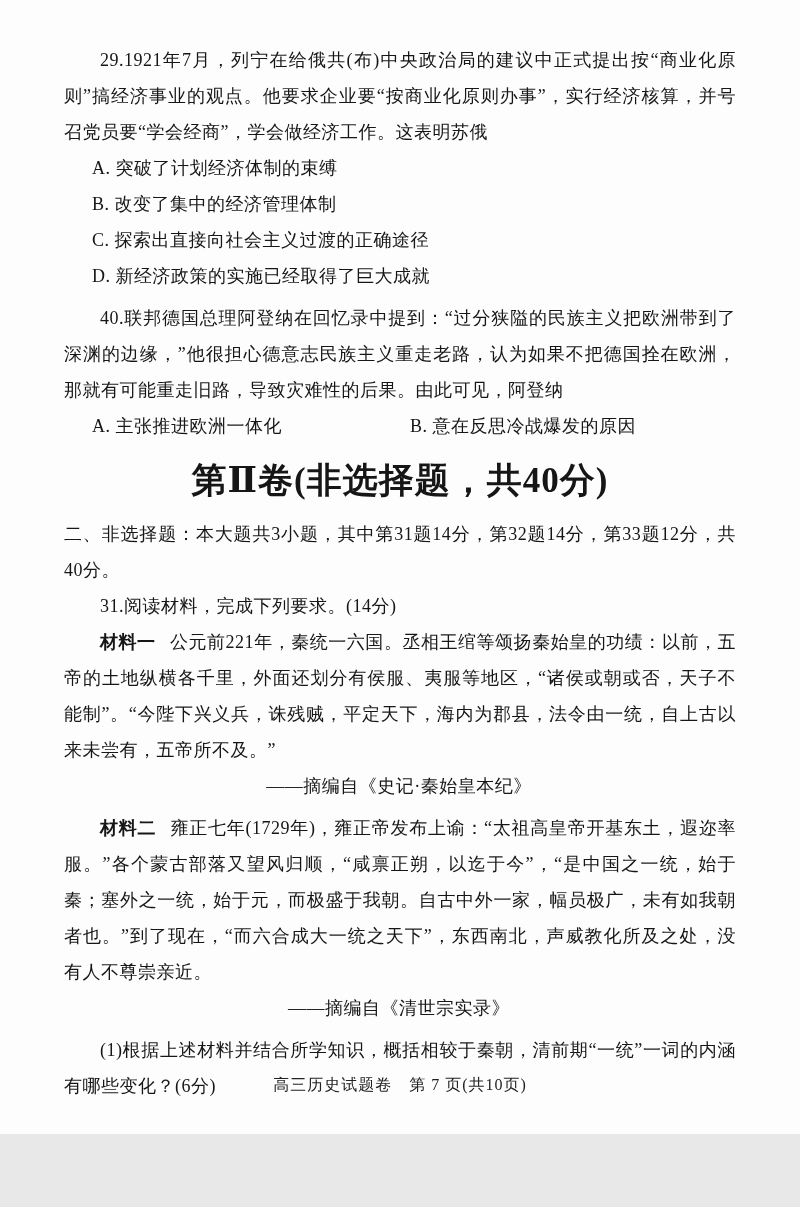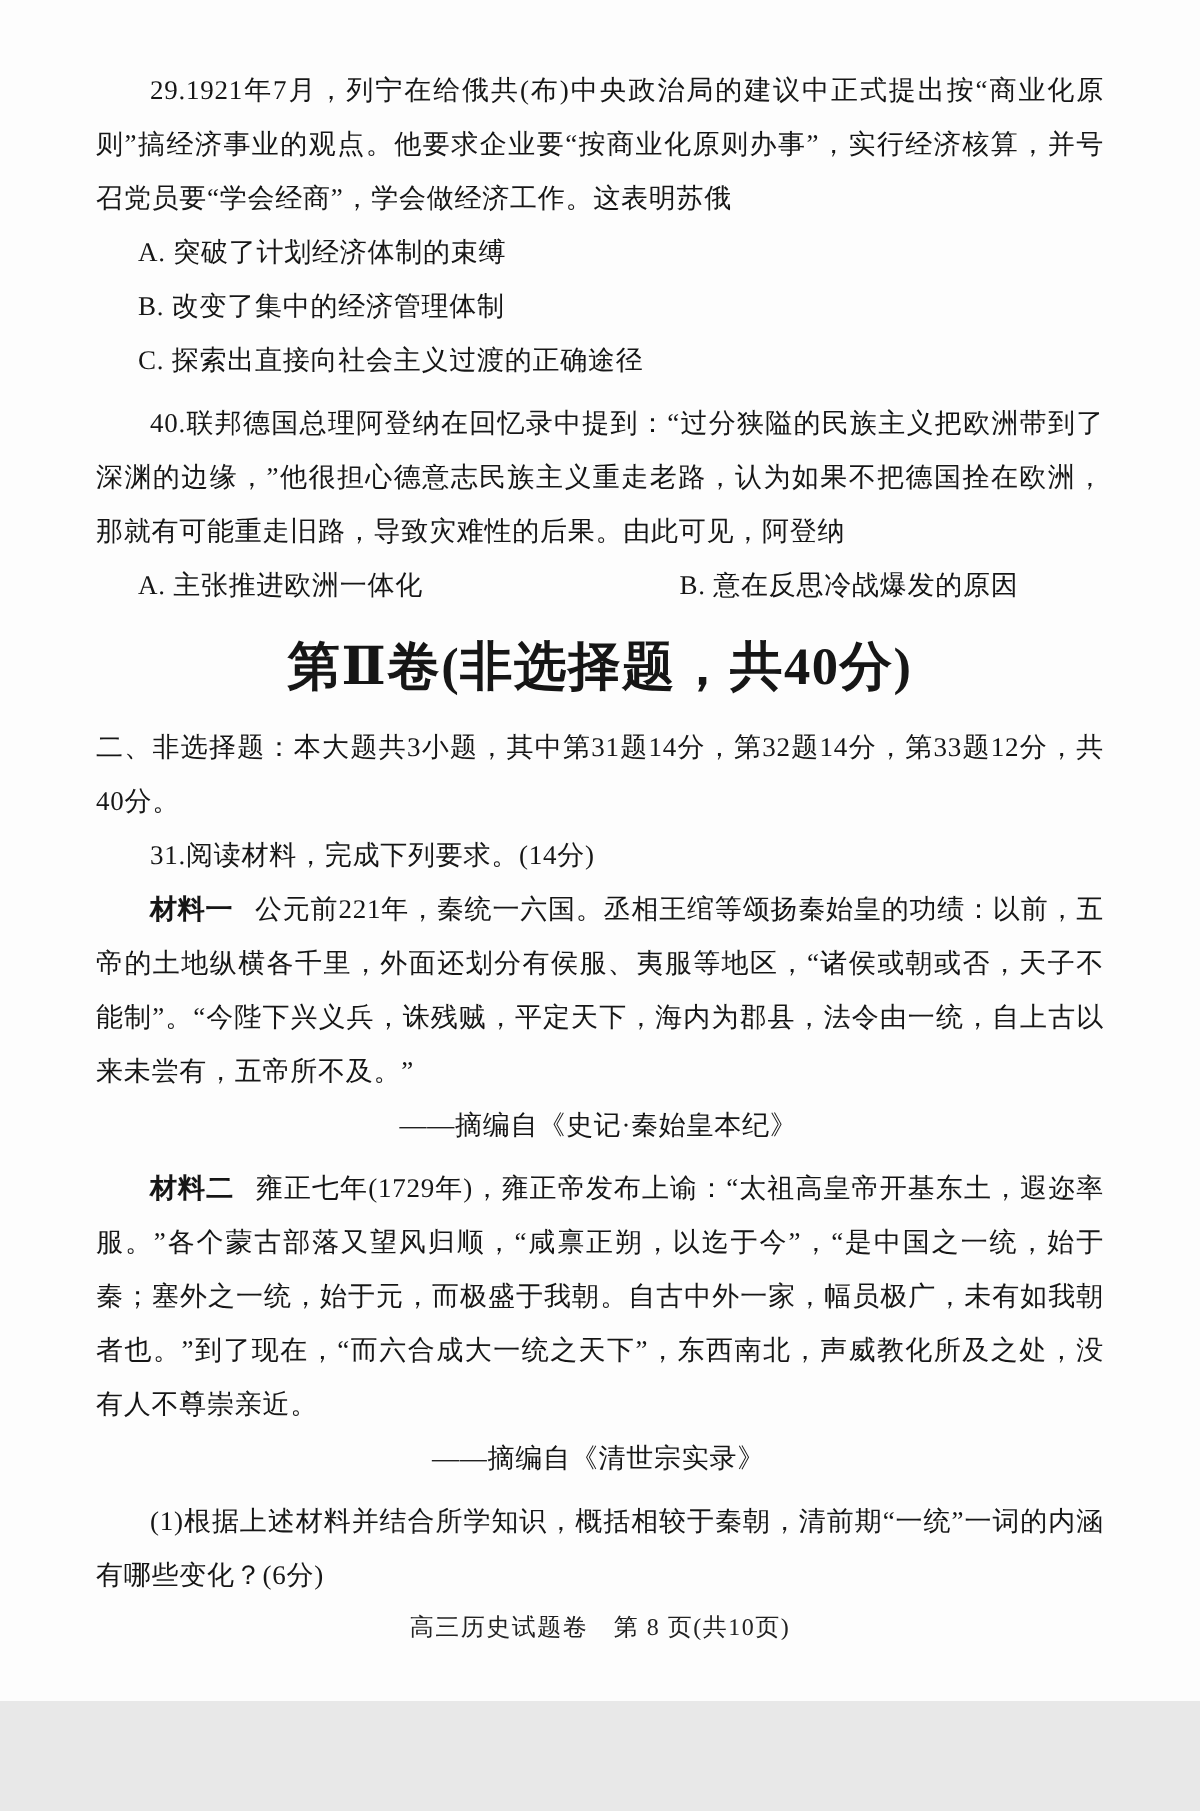--- a/index.html
+++ b/index.html
@@ -27,21 +27,21 @@
     line-height: 36px;
     letter-spacing: 0.5px;
   }
   .para.no-indent { text-indent: 0; }
   .options-single { margin: 0 0 2px 0; }
   .opt {
     line-height: 36px;
     padding-left: 28px;
     letter-spacing: 0.5px;
   }
-  .opt-row { display: flex; gap: 43px; }
+  .opt-row { display: flex; }
   .opt-left {
     width: 346px;
     box-sizing: border-box;
     padding-left: 28px;
     line-height: 36px;
     letter-spacing: 0.5px;
   }
   .opt-right {
     flex: 1;
     line-height: 36px;
@@ -81,20 +81,21 @@
 </head>
 <body>
 
 <div class="page">
 
   <p class="para">29.1921年7月，列宁在给俄共(布)中央政治局的建议中正式提出按“商业化原则”搞经济事业的观点。他要求企业要“按商业化原则办事”，实行经济核算，并号召党员要“学会经商”，学会做经济工作。这表明苏俄</p>
   <div class="options-single">
     <div class="opt">A. 突破了计划经济体制的束缚</div>
     <div class="opt">B. 改变了集中的经济管理体制</div>
     <div class="opt">C. 探索出直接向社会主义过渡的正确途径</div>
+    <div class="opt">D. 新经济政策的实施已经取得了巨大成就</div>
   </div>
 
   <p class="para block-gap">40.联邦德国总理阿登纳在回忆录中提到：“过分狭隘的民族主义把欧洲带到了深渊的边缘，”他很担心德意志民族主义重走老路，认为如果不把德国拴在欧洲，那就有可能重走旧路，导致灾难性的后果。由此可见，阿登纳</p>
   <div>
     <div class="opt-row">
       <div class="opt-left">A. 主张推进欧洲一体化</div>
       <div class="opt-right">B. 意在反思冷战爆发的原因</div>
     </div>
   </div>
 
@@ -109,15 +110,15 @@
   </p>
   <p class="source">——摘编自《史记·秦始皇本纪》</p>
 
   <p class="para block-gap">
     <span class="material-label">材料二</span><span>雍正七年(1729年)，雍正帝发布上谕：“太祖高皇帝开基东土，遐迩率服。”各个蒙古部落又望风归顺，“咸禀正朔，以迄于今”，“是中国之一统，始于秦；塞外之一统，始于元，而极盛于我朝。自古中外一家，幅员极广，未有如我朝者也。”到了现在，“而六合成大一统之天下”，东西南北，声威教化所及之处，没有人不尊崇亲近。</span>
   </p>
   <p class="source">——摘编自《清世宗实录》</p>
 
   <p class="para block-gap">(1)根据上述材料并结合所学知识，概括相较于秦朝，清前期“一统”一词的内涵有哪些变化？(6分)</p>
 
-  <div class="footer">高三历史试题卷　第 8 页(共10页)</div>
+  <div class="footer">高三历史试题卷　第 7 页(共10页)</div>
 
 </div>
 
 </body></html>

